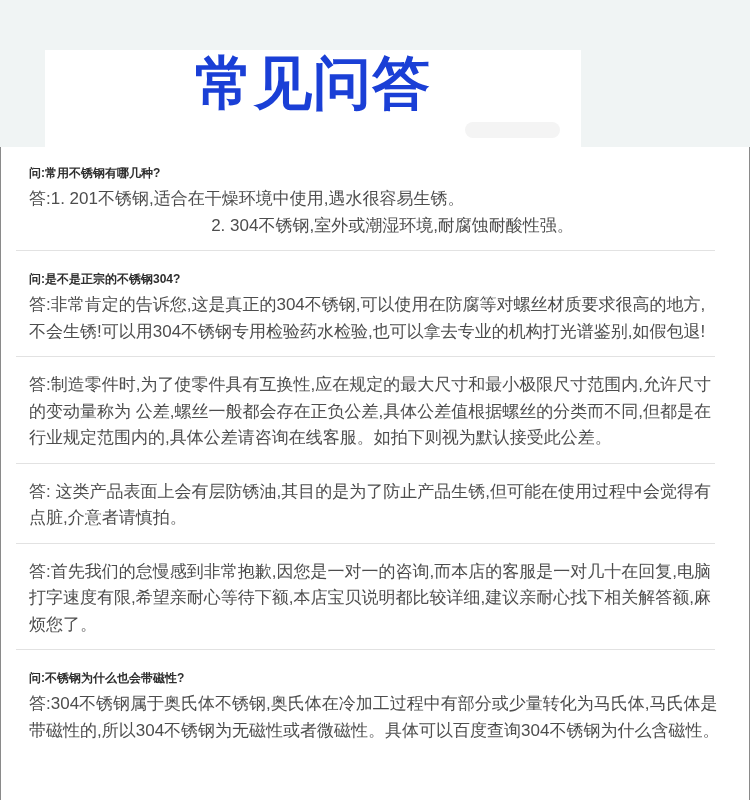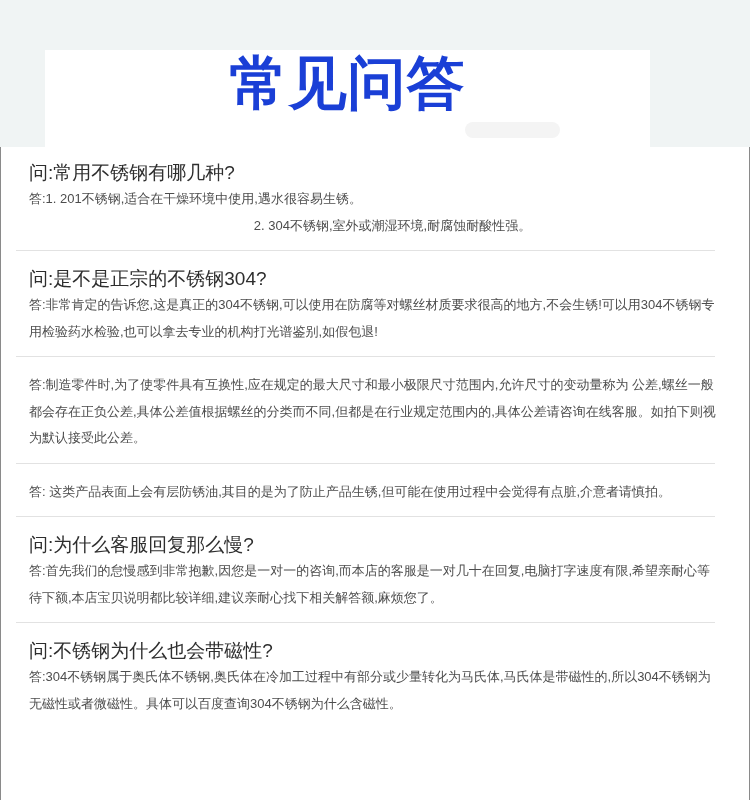--- a/index.html
+++ b/index.html
@@ -9,34 +9,34 @@
     --acol:#4d4d4d;
     --div:#e2e2e2;
     --border:#8a8a8a;
   }
   html,body{margin:0;padding:0;background:#ffffff;}
   body{font-family:"Liberation Sans","DejaVu Sans",sans-serif;}
   .page{position:relative;width:750px;height:800px;overflow:hidden;background:#ffffff;}
 
   
   .top-band{position:absolute;top:0;left:0;width:750px;height:147px;background:var(--band);}
-  .title-box{position:absolute;top:50px;left:45px;width:605px;height:97px;background:#ffffff;
+  .title-box{position:absolute;top:50px;left:45px;width:536px;height:97px;background:#ffffff;
              display:flex;align-items:flex-start;justify-content:center;}
   .title-box h1{margin:0;padding-top:0;font-size:58px;line-height:66px;font-weight:900;
                 color:var(--blue);letter-spacing:1px;}
   .ribbon-shadow{position:absolute;top:122px;left:465px;width:95px;height:16px;
                  background:#f4f4f4;border-radius:8px;}
 
   
   .content{position:absolute;top:147px;left:0;width:750px;height:653px;background:#ffffff;
            border-left:1px solid var(--border);border-right:1px solid var(--border);
            box-sizing:border-box;overflow:hidden;}
   .qa{padding:13px 28px 9px 28px;}
-  .q{font-size:19px;line-height:26px;font-weight:normal;color:var(--qcol);}
-  .a{font-size:13px;line-height:26.5px;color:var(--acol);}
+  .q{font-size:12px;line-height:26px;font-weight:bold;color:var(--qcol);}
+  .a{font-size:17px;line-height:26.5px;color:var(--acol);}
   .a.indent{padding-left:35px;text-align:center;}
   .divider{height:0;border-top:1px solid var(--div);margin:2px 34px 2px 15px;}
 </style>
 </head>
 <body>
 
 <div class="page">
   <div class="top-band"></div>
   <div class="title-box">
     <h1>常见问答</h1>
@@ -56,21 +56,20 @@
 <div class="divider"></div>
   <div class="qa">
   <div class="a">答:制造零件时,为了使零件具有互换性,应在规定的最大尺寸和最小极限尺寸范围内,允许尺寸的变动量称为 公差,螺丝一般都会存在正负公差,具体公差值根据螺丝的分类而不同,但都是在行业规定范围内的,具体公差请咨询在线客服。如拍下则视为默认接受此公差。</div>
       </div>
 <div class="divider"></div>
   <div class="qa">
   <div class="a">答: 这类产品表面上会有层防锈油,其目的是为了防止产品生锈,但可能在使用过程中会觉得有点脏,介意者请慎拍。</div>
       </div>
 <div class="divider"></div>
   <div class="qa">
-    <div class="q">问:为什么客服回复那么慢?</div>
   <div class="a">答:首先我们的怠慢感到非常抱歉,因您是一对一的咨询,而本店的客服是一对几十在回复,电脑打字速度有限,希望亲耐心等待下额,本店宝贝说明都比较详细,建议亲耐心找下相关解答额,麻烦您了。</div>
       </div>
 <div class="divider"></div>
   <div class="qa">
     <div class="q">问:不锈钢为什么也会带磁性?</div>
   <div class="a">答:304不锈钢属于奥氏体不锈钢,奥氏体在冷加工过程中有部分或少量转化为马氏体,马氏体是带磁性的,所以304不锈钢为无磁性或者微磁性。具体可以百度查询304不锈钢为什么含磁性。</div>
       </div>
 </div>
 </div>
 

